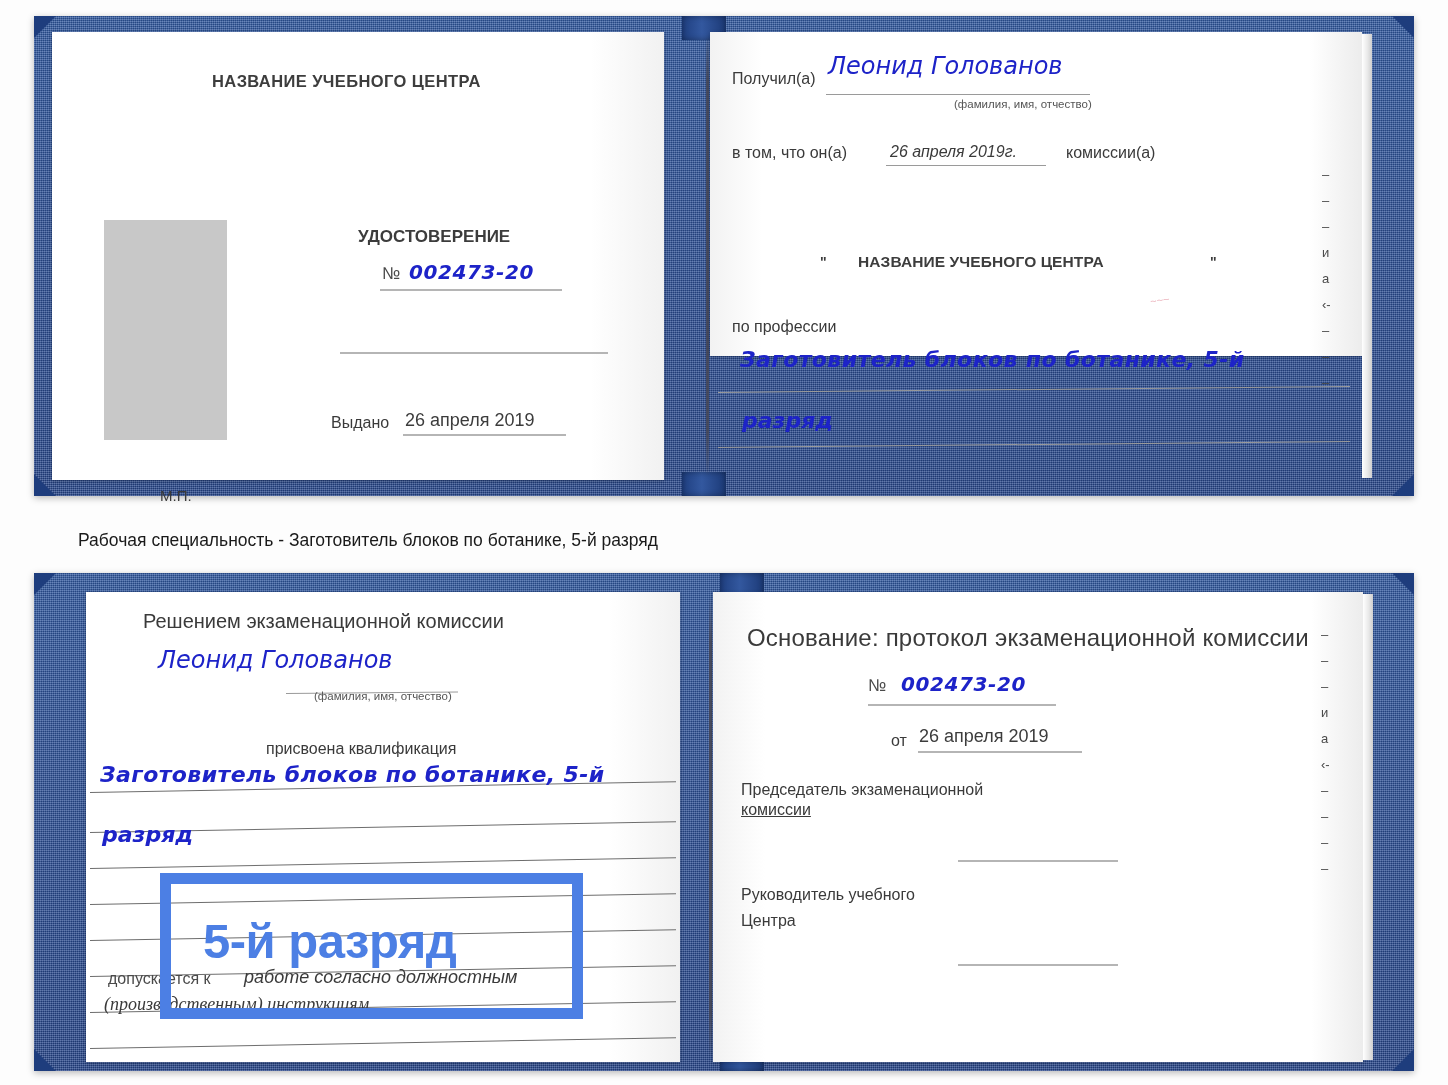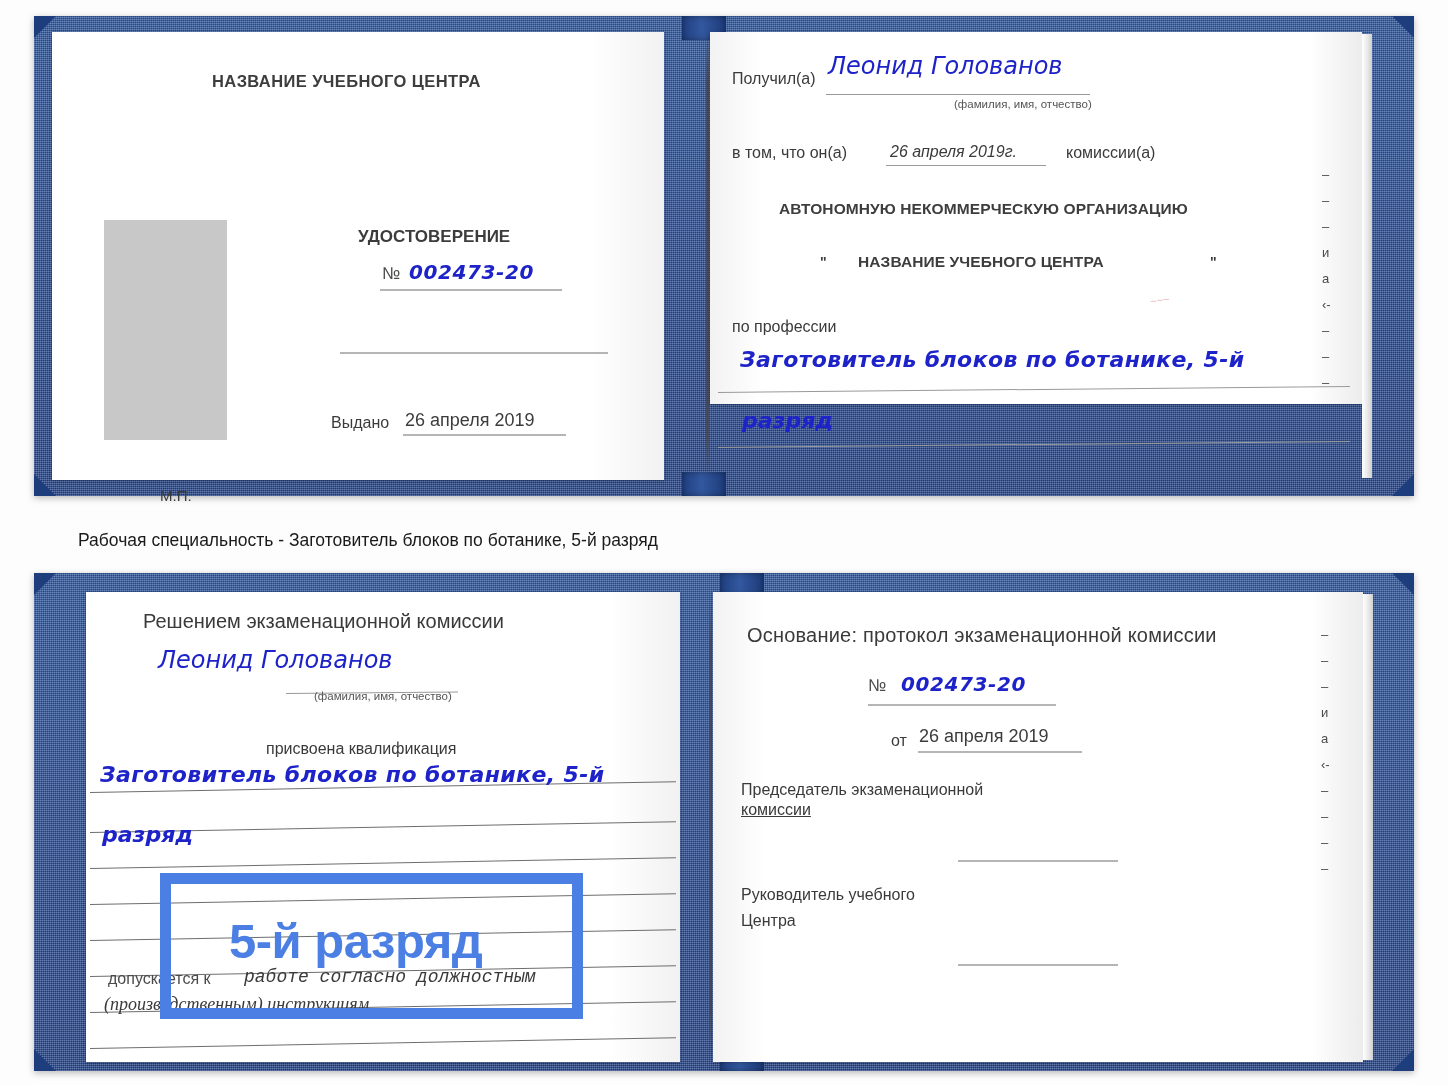--- a/index.html
+++ b/index.html
@@ -133,32 +133,31 @@
 
     <div class="rule" style="left:288px;top:320px;width:268px;"></div>
 
     <div class="t lbl" style="left:279px;top:382px;">Выдано</div>
     <div class="t" style="left:353px;top:378px;font-size:18px;color:#3c3c3c;">26 апреля 2019</div>
     <div class="rule" style="left:351px;top:402px;width:163px;"></div>
   </div>
 
   <div class="crease" style="left:706px;top:36px;height:440px;"></div>
 
-  <div class="page shade-r" style="left:710px;top:32px;width:652px;height:372px;">
+  <div class="page shade-r" style="left:710px;top:32px;width:652px;height:324px;">
     <div class="t lbl" style="left:22px;top:38px;">Получил(а)</div>
     <div class="t hand" style="left:118px;top:20px;font-size:24px;font-weight:500;">Леонид Голованов</div>
     <div class="rule thin" style="left:116px;top:62px;width:264px;"></div>
     <div class="t lbl-sm" style="left:244px;top:66px;">(фамилия, имя, отчество)</div>
 
     <div class="t lbl" style="left:22px;top:112px;">в том, что он(а)</div>
     <div class="t typed-it" style="left:180px;top:111px;font-size:16px;">26 апреля 2019г.</div>
     <div class="rule thin" style="left:176px;top:133px;width:160px;"></div>
     <div class="t lbl" style="left:356px;top:112px;">комиссии(а)</div>
 
-    <div class="t org" style="left:69px;top:168px;">АВТОНОМНУЮ НЕКОММЕРЧЕСКУЮ ОРГАНИЗАЦИЮ</div>
     <div class="t org" style="left:110px;top:222px;font-size:14px;">"</div>
     <div class="t org" style="left:148px;top:221px;">НАЗВАНИЕ УЧЕБНОГО ЦЕНТРА</div>
     <div class="t org" style="left:500px;top:222px;font-size:14px;">"</div>
 
     <div class="stampghost" style="left:440px;top:262px;">~~~</div>
 
     <div class="t lbl" style="left:22px;top:286px;">по профессии</div>
     <div class="t hand" style="left:30px;top:315px;font-size:22px;letter-spacing:.4px;">Заготовитель блоков по ботанике, 5-й</div>
     <div class="rule thin" style="left:8px;top:360px;width:632px;transform:rotate(-0.55deg);transform-origin:left center;"></div>
     <div class="t hand" style="left:32px;top:376px;font-size:22px;">разряд</div>
@@ -205,31 +204,31 @@
       <i style="top:176px;width:592px;transform:rotate(-1.05deg);"></i>
       <i style="top:212px;width:592px;transform:rotate(-1.05deg);"></i>
       <i style="top:248px;width:592px;transform:rotate(-1.05deg);"></i>
       <i style="top:284px;width:592px;transform:rotate(-1.05deg);"></i>
     </div>
 
     <div class="t hand" style="left:14px;top:170px;font-size:22px;letter-spacing:.4px;">Заготовитель блоков по ботанике, 5-й</div>
     <div class="t hand" style="left:16px;top:230px;font-size:22px;">разряд</div>
 
     <div class="t" style="left:22px;top:378px;font-size:16px;color:#4a4a4a;">допускается к</div>
-    <div class="t typed-it" style="left:158px;top:375px;font-size:18px;font-family:Liberation Mono, monospace;">работе согласно должностным</div>
+    <div class="t typed-it" style="left:158px;top:375px;font-size:18px;font-family:Liberation Sans, sans-serif;">работе согласно должностным</div>
     <div class="t typed-it" style="left:18px;top:402px;font-size:18px;font-family:'Liberation Serif',serif;">(производственным) инструкциям</div>
   </div>
 
   <div class="hl-box" style="left:160px;top:873px;width:423px;height:146px;"></div>
-  <div class="hl-word" style="left:203px;top:913px;margin-left:26px;">5-й разряд</div>
+  <div class="hl-word" style="left:203px;top:913px;">5-й разряд</div>
 
   <div class="crease" style="left:709px;top:596px;height:462px;"></div>
 
   <div class="page shade-r" style="left:713px;top:592px;width:650px;height:470px;">
-    <div class="t" style="left:34px;top:32px;font-size:20px;color:#3a3a3a;letter-spacing:.2px;">Основание: протокол экзаменационной комиссии</div>
+    <div class="t" style="left:34px;top:32px;font-size:24px;color:#3a3a3a;letter-spacing:.2px;">Основание: протокол экзаменационной комиссии</div>
 
     <div class="t" style="left:155px;top:84px;font-size:17px;color:#4a4a4a;">№</div>
     <div class="t hand" style="left:188px;top:80px;font-size:20px;letter-spacing:.6px;">002473-20</div>
     <div class="rule" style="left:155px;top:112px;width:188px;"></div>
 
     <div class="t lbl" style="left:178px;top:140px;">от</div>
     <div class="t" style="left:206px;top:134px;font-size:18px;color:#3c3c3c;">26 апреля 2019</div>
     <div class="rule" style="left:205px;top:159px;width:164px;"></div>
 
     <div class="t lbl" style="left:28px;top:189px;text-align:right;">Председатель экзаменационной</div>

